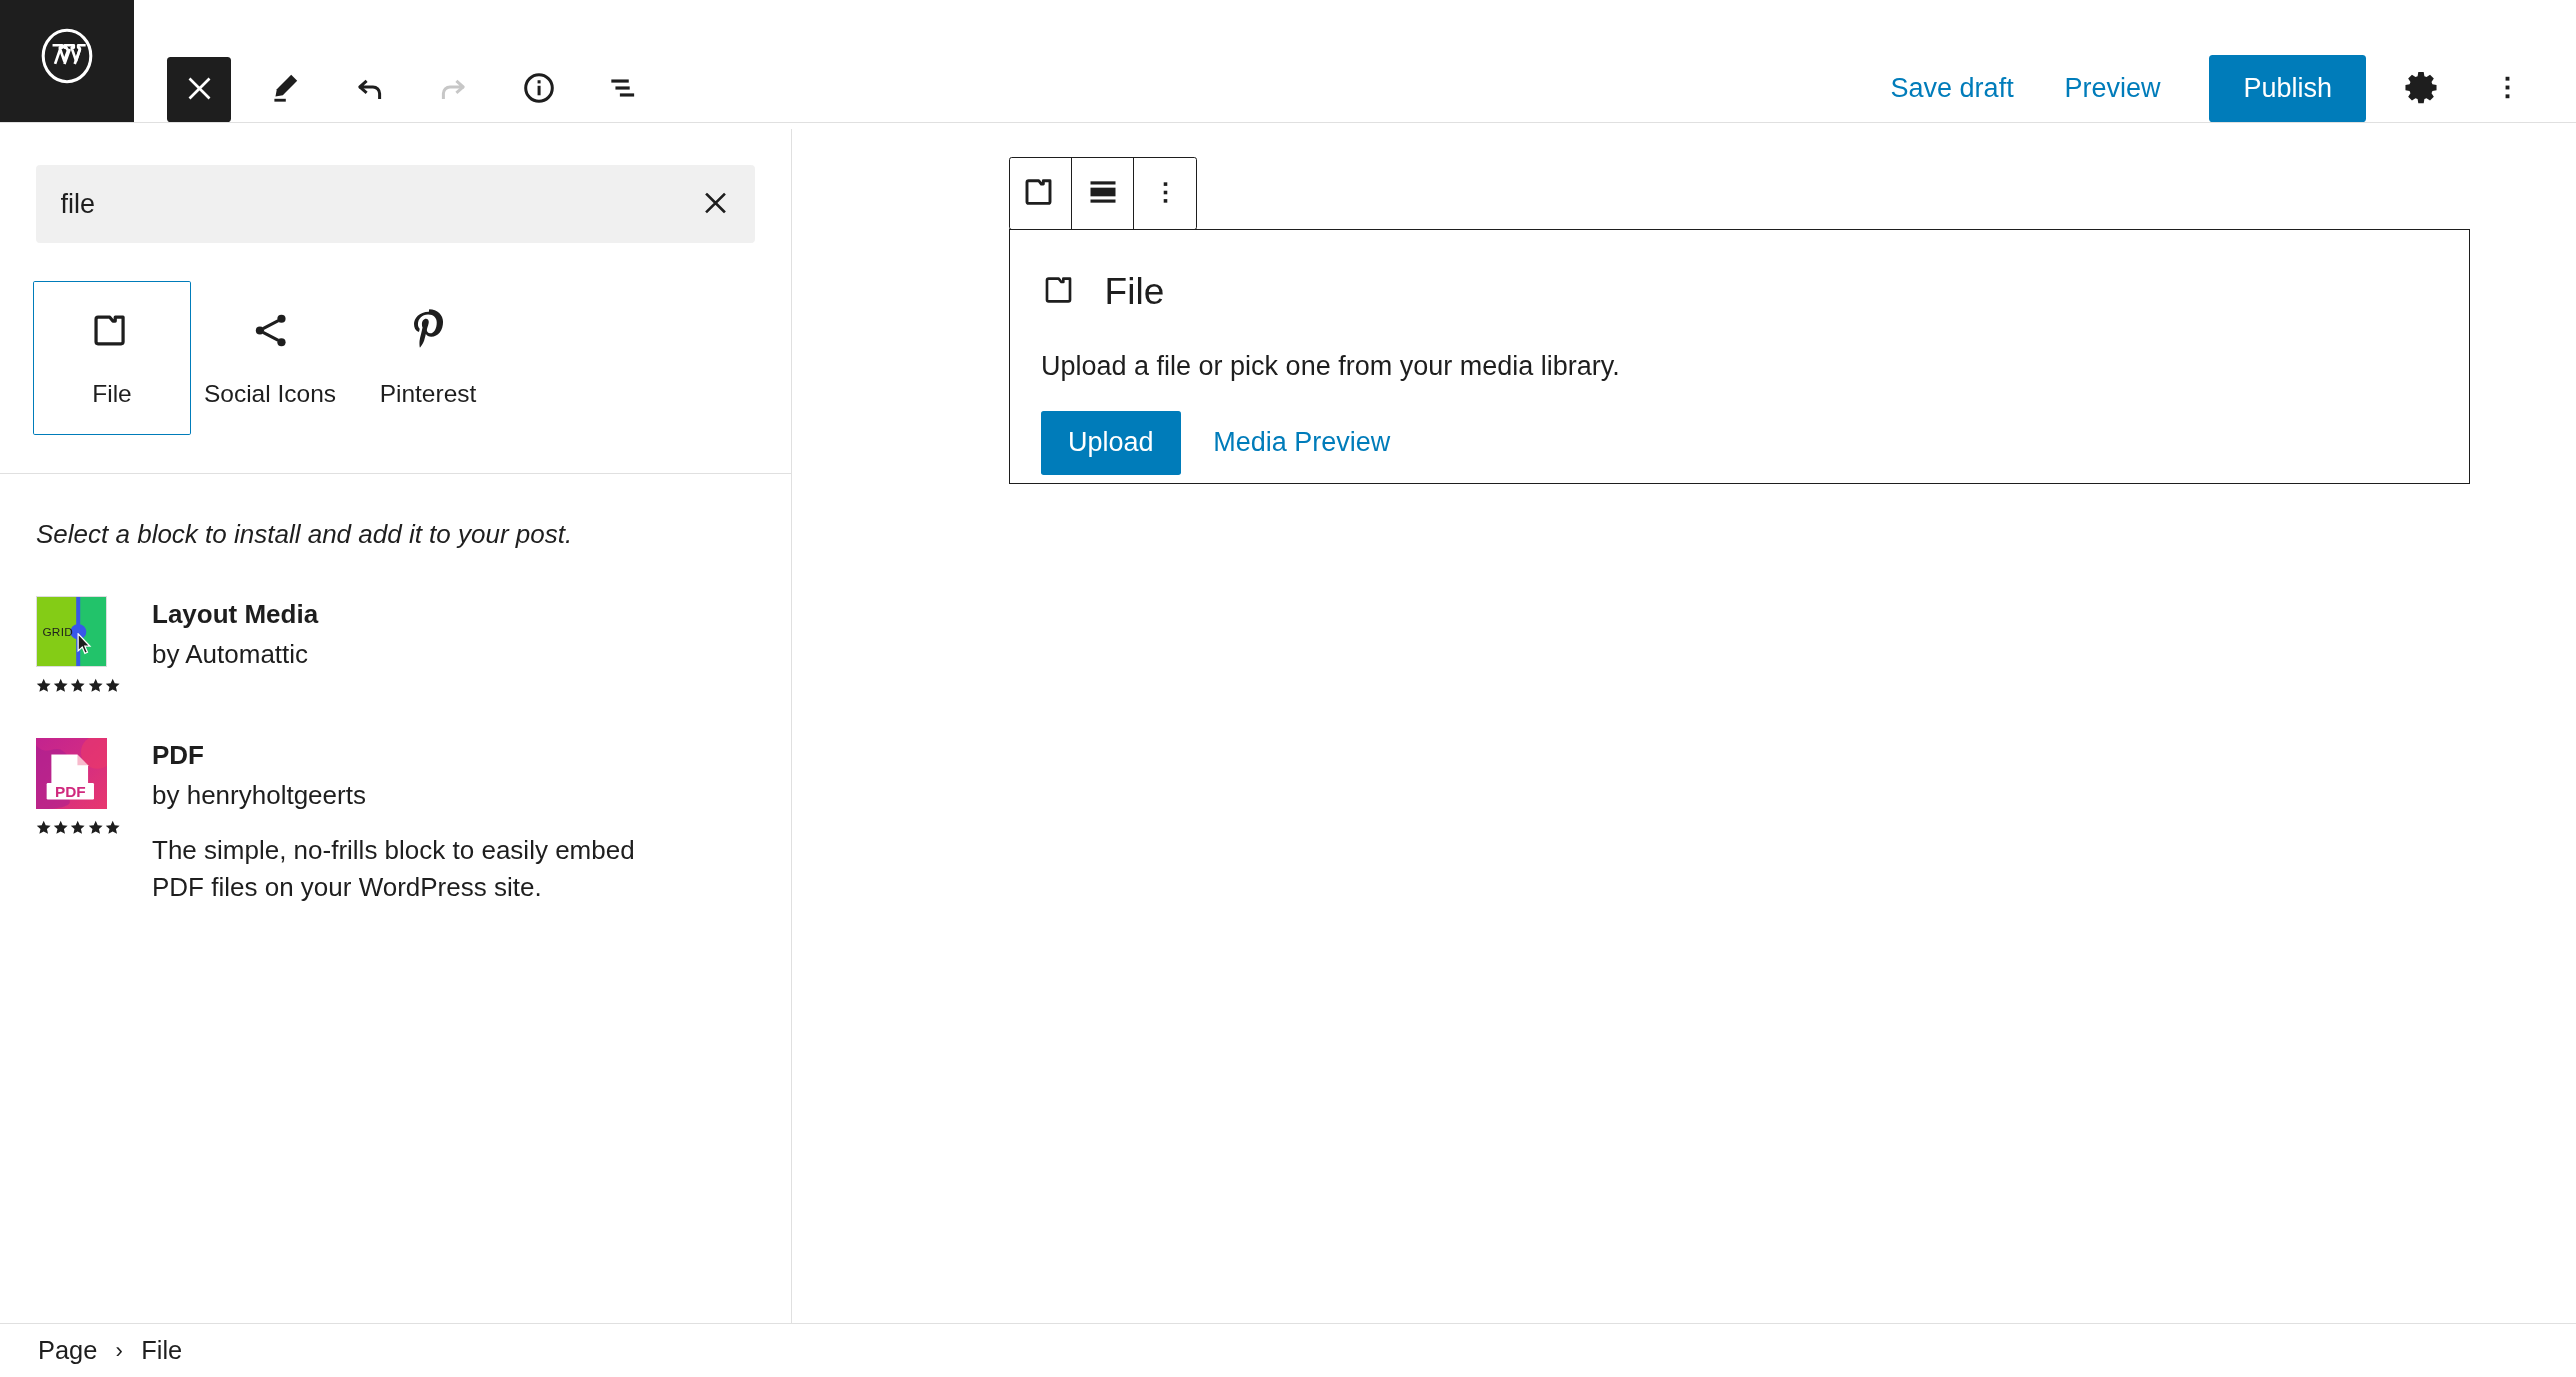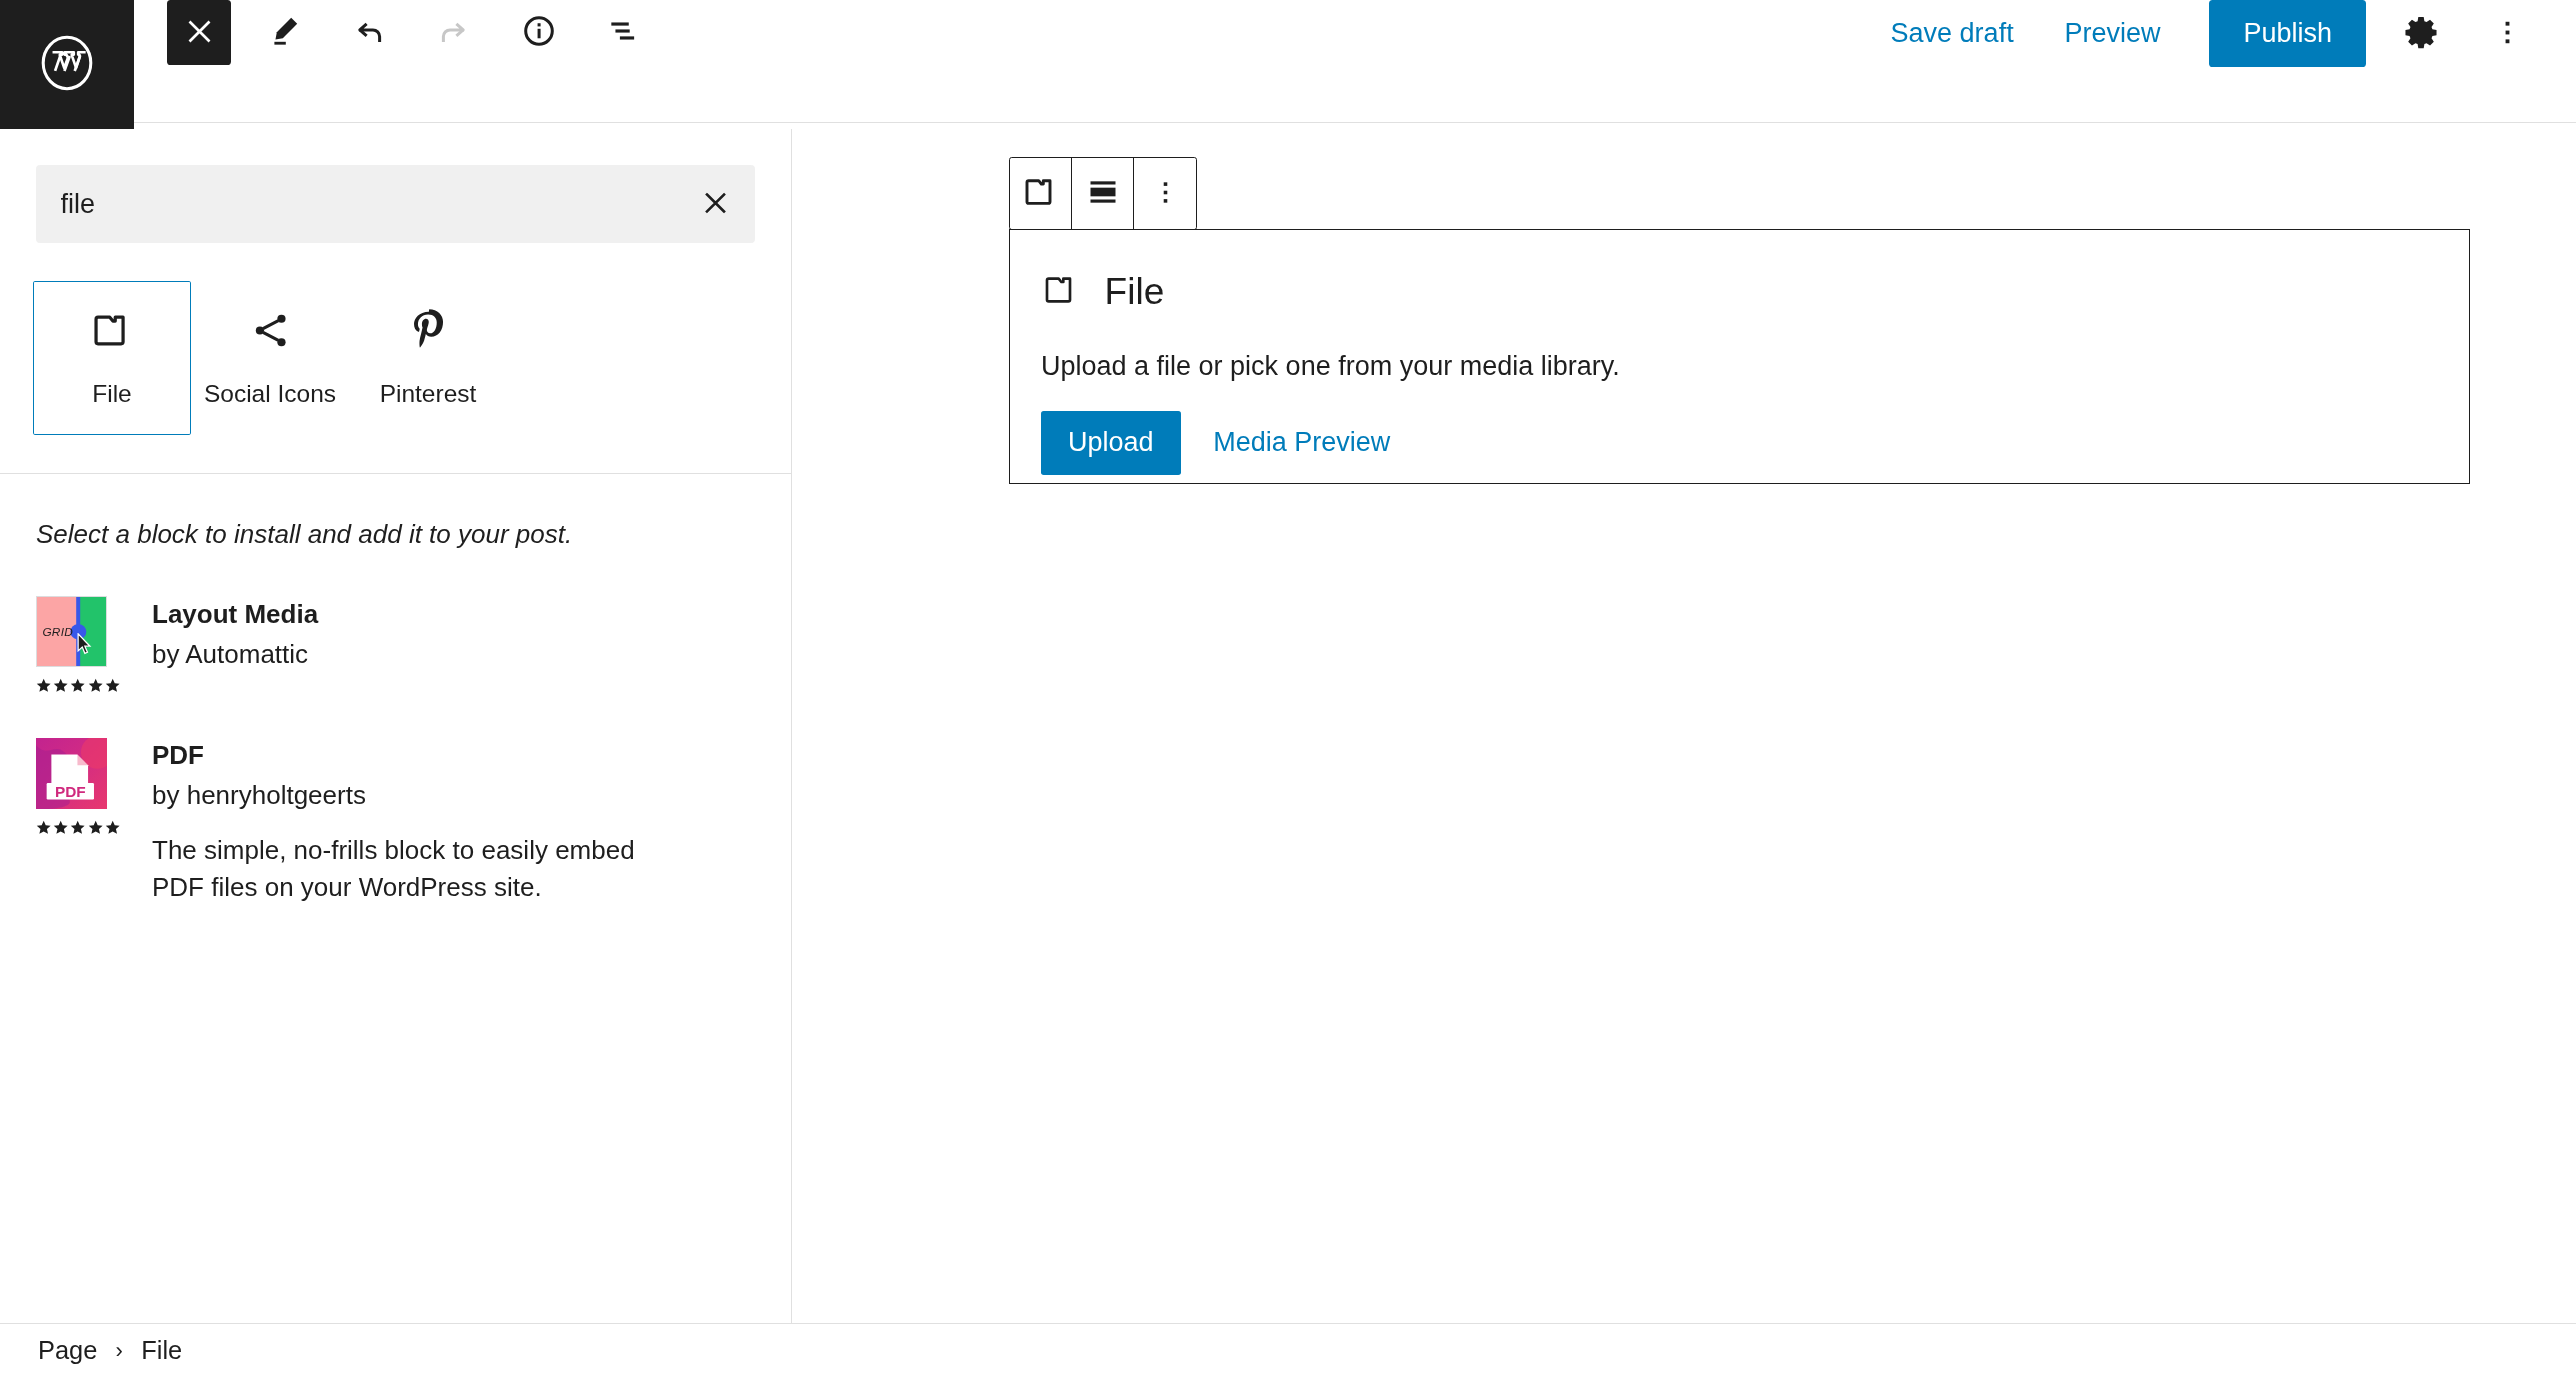--- a/index.html
+++ b/index.html
@@ -14,21 +14,21 @@
   }
 
   
   .topbar {
     position: absolute;
     top: 0; left: 0;
     width: 2576px; height: 123px;
     background: #ffffff;
     border-bottom: 0.9px solid #e0e0e0;
     display: flex;
-    align-items: flex-start;
+    align-items: flex-end;
   }
   .wp-logo-box {
     width: 134px; height: 129px;
     background: #1e1e1e;
     display: flex; align-items: center; justify-content: center;
     flex: 0 0 auto;
   }
   .topbar-left-tools {
     display: flex; align-items: center;
     padding-left: 33px;
@@ -213,21 +213,21 @@
   }
   .plugin-desc {
     font-size: 26px;
     color: #1e1e1e;
     margin-top: 20px;
     line-height: 1.42;
     max-width: 495px;
   }
 
   
-  .lg-icon { background: #fca5a5; border: 0.9px solid #dcdcde; font-style: italic; }
+  .lg-icon { background: #84cc16; border: 0.9px solid #dcdcde; }
   .lg-green {
     position: absolute; right: 0; top: 0; bottom: 0;
     width: 40%; background: #22c36a;
   }
   .lg-line {
     position: absolute; top: 0; bottom: 0;
     left: 60%; width: 3.6px; background: #3858e9;
     transform: translateX(-1.8px);
   }
   .lg-dot {

